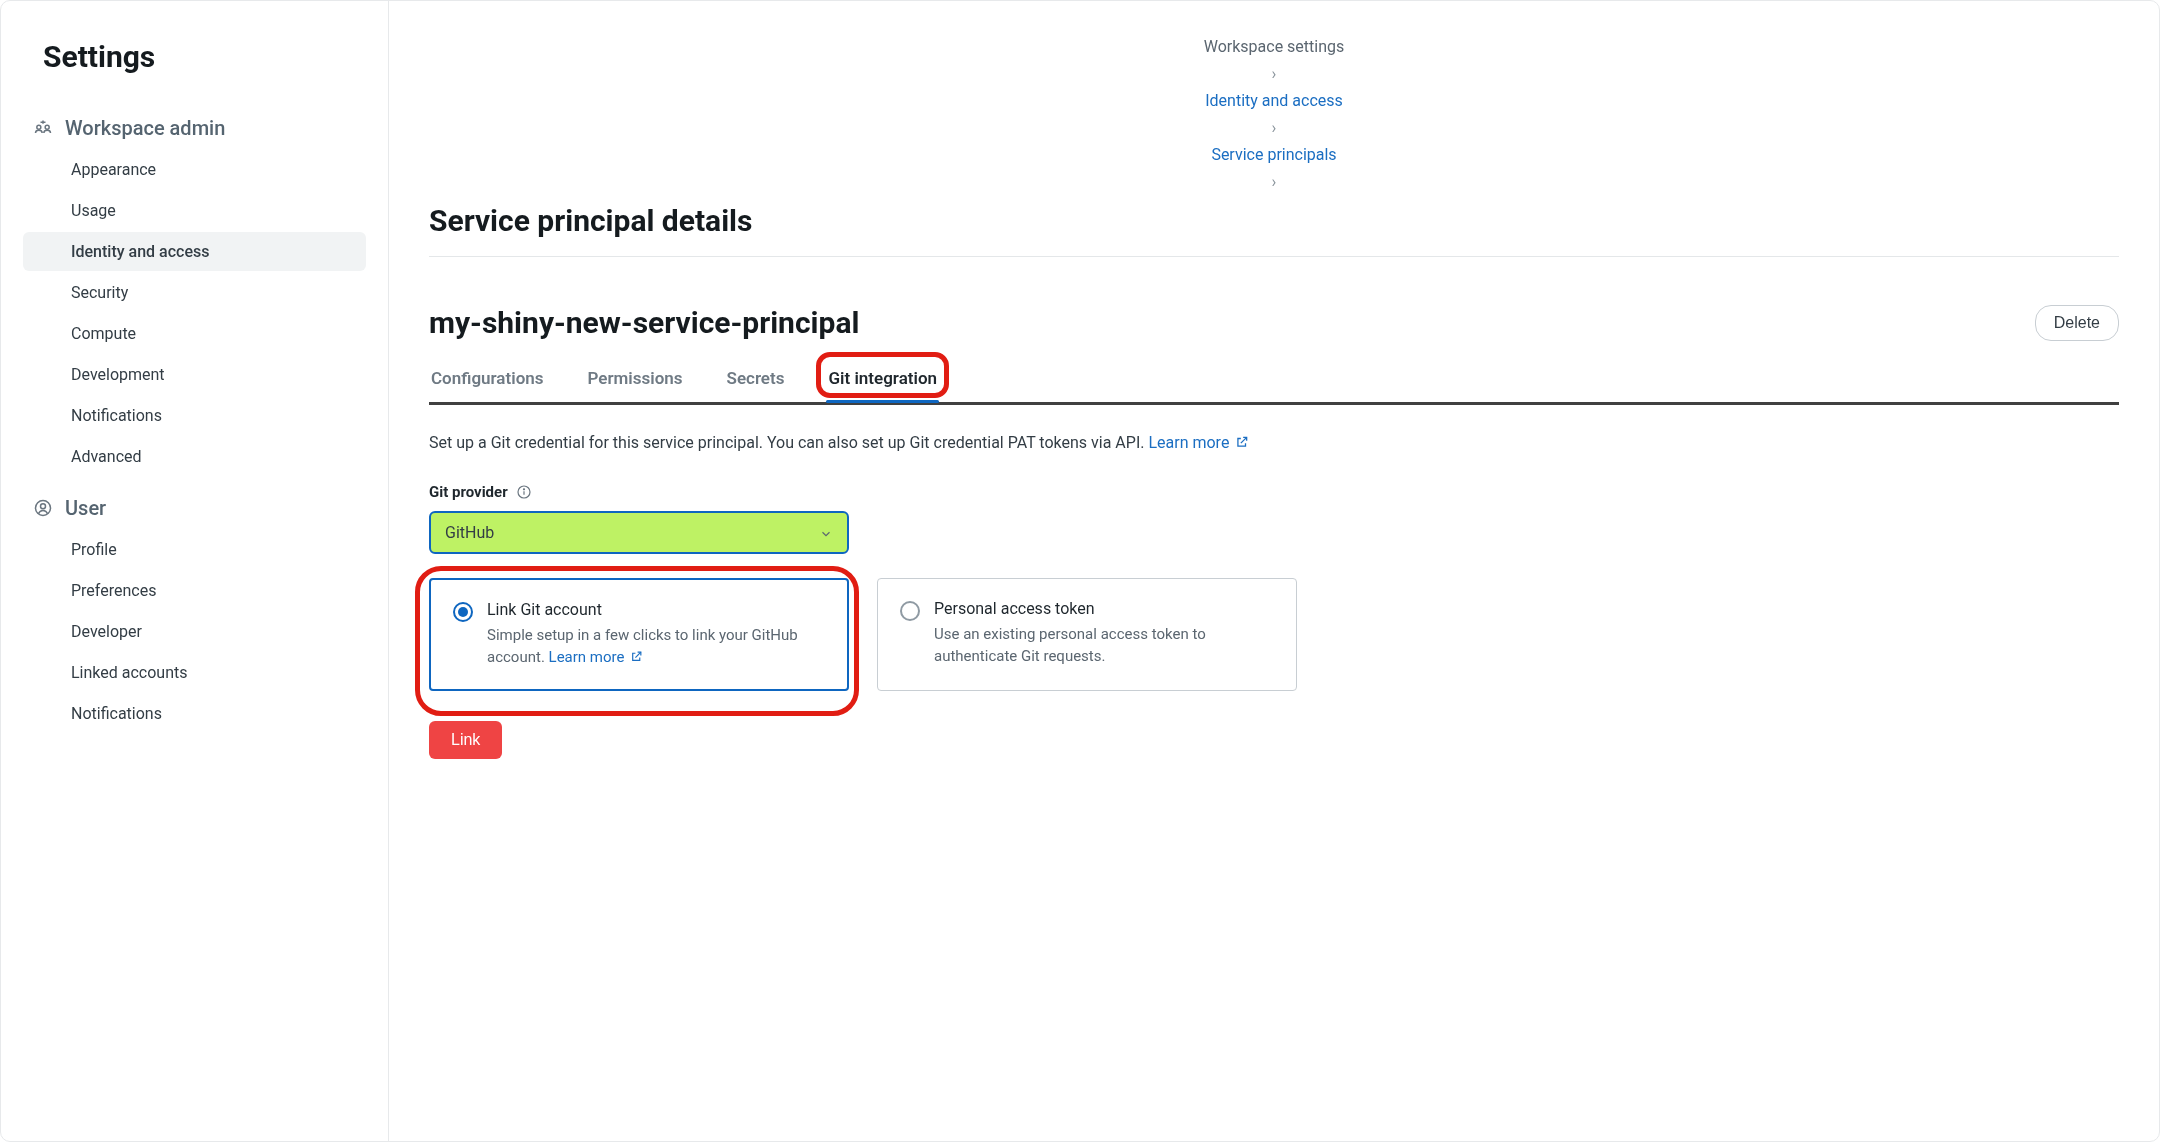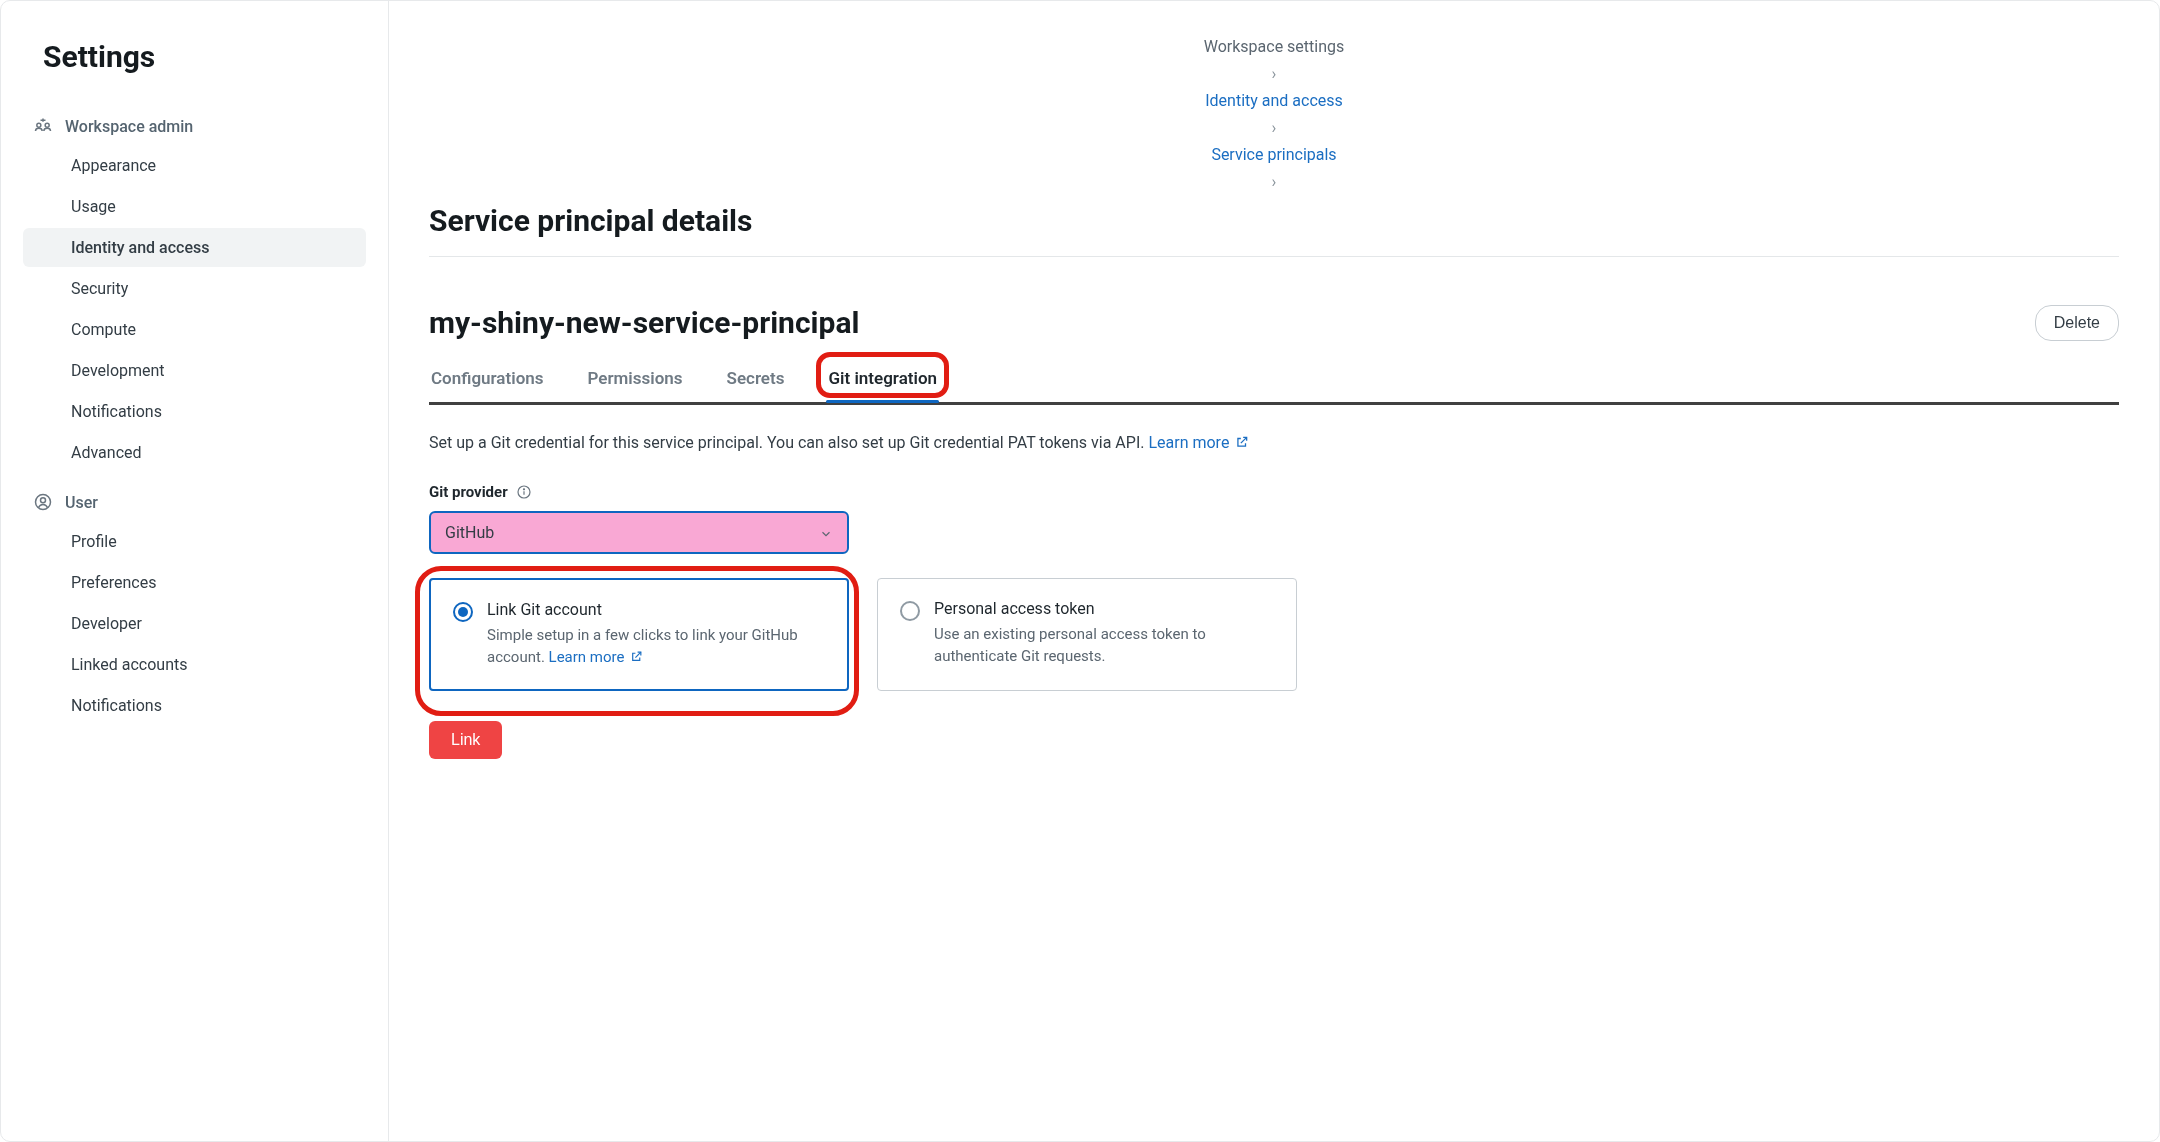--- a/index.html
+++ b/index.html
@@ -32,21 +32,21 @@
   }
   .nav-section {
     margin-bottom: 12px;
   }
   .nav-section-header {
     display: flex;
     align-items: center;
     gap: 12px;
     padding: 8px 10px;
     color: #556470;
-    font-size: 16px;
+    font-size: 20px;
     font-weight: 500;
   }
   .nav-section-header .icon {
     width: 20px;
     height: 20px;
     display: inline-flex;
     align-items: center;
     justify-content: center;
     color: #6b7680;
   }
@@ -197,21 +197,21 @@
     width: 420px;
     margin-bottom: 24px;
   }
   .select {
     width: 100%;
     border: 2px solid #0e66c0;
     border-radius: 6px;
     padding: 10px 14px;
     font-size: 16px;
     color: #333d45;
-    background: #f9a8d4;
+    background: #bef264;
     display: flex;
     align-items: center;
     justify-content: space-between;
     cursor: pointer;
   }
   .chevron {
     width: 14px; height: 14px;
     color: #5b6670;
   }
 

